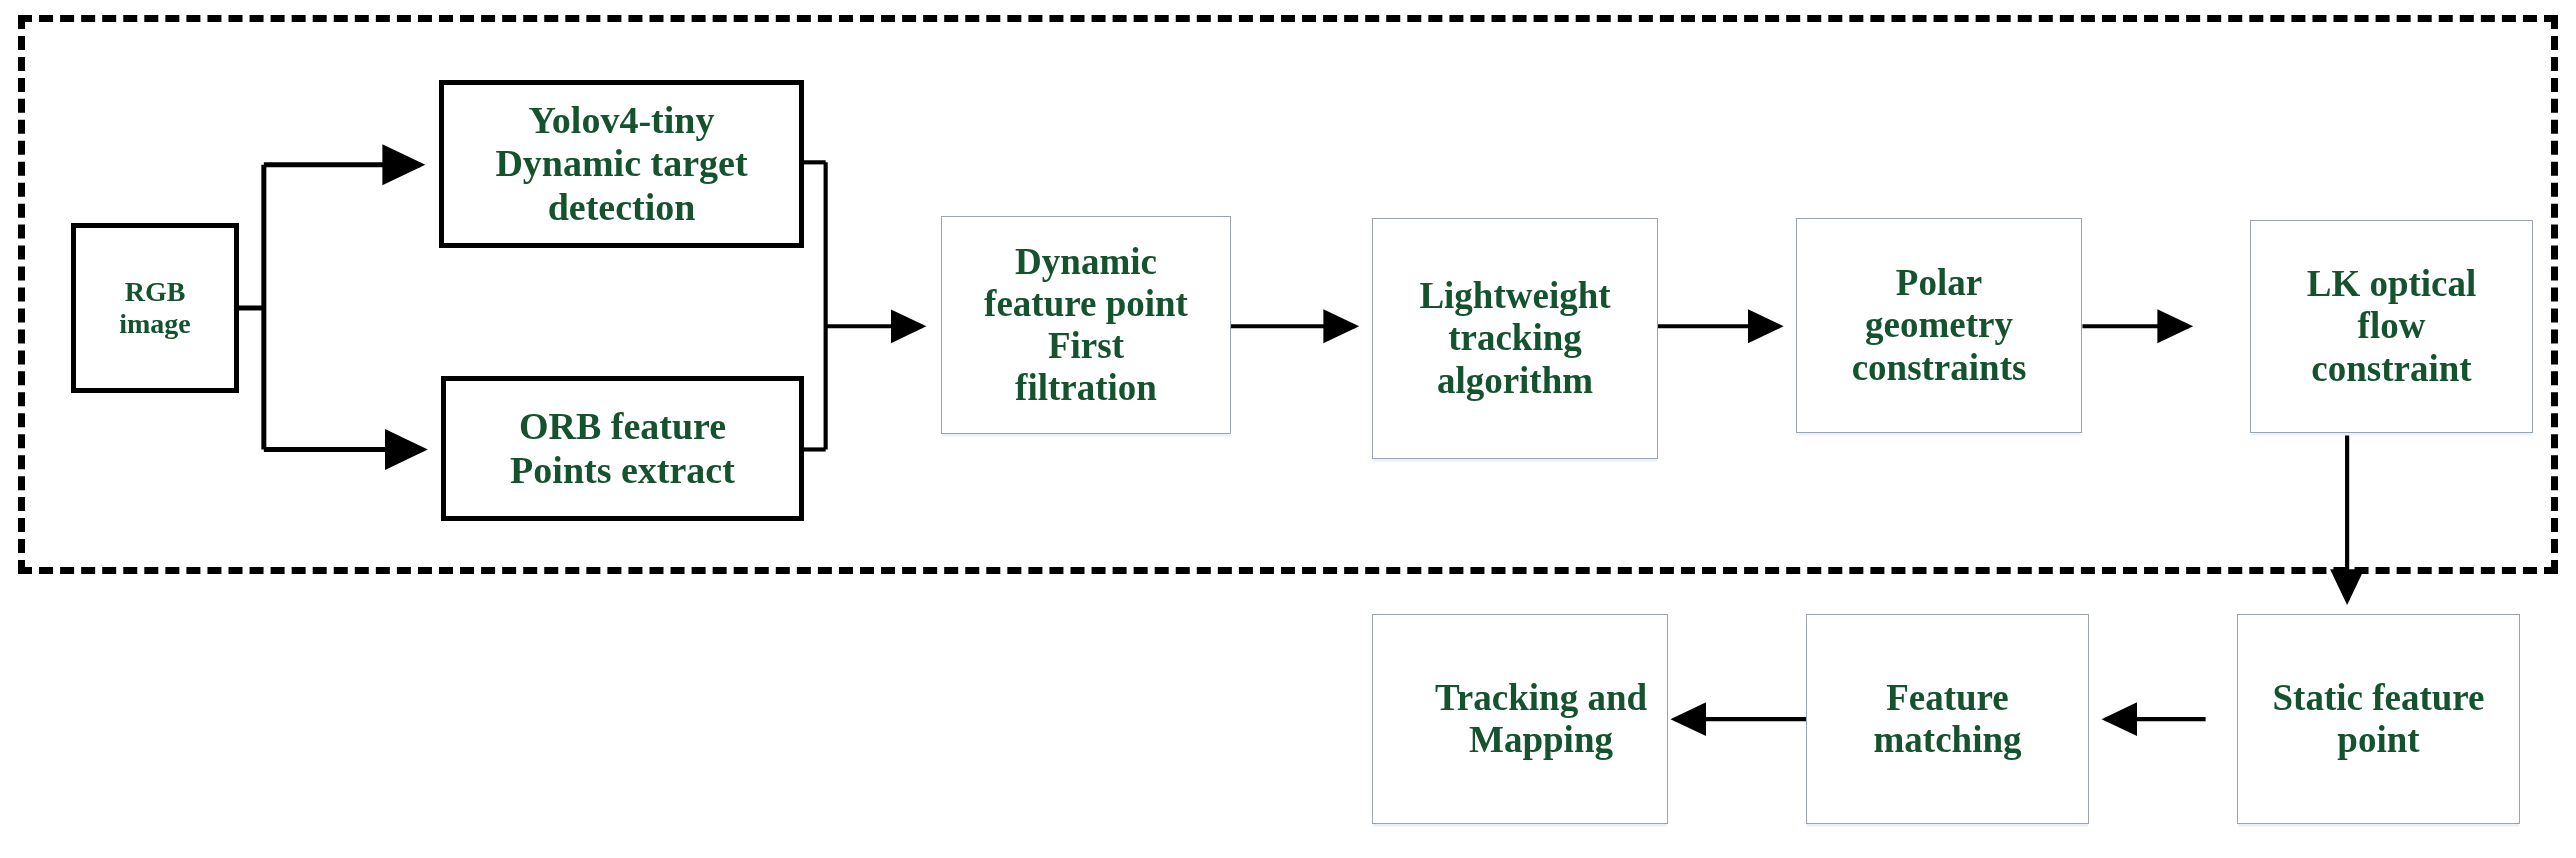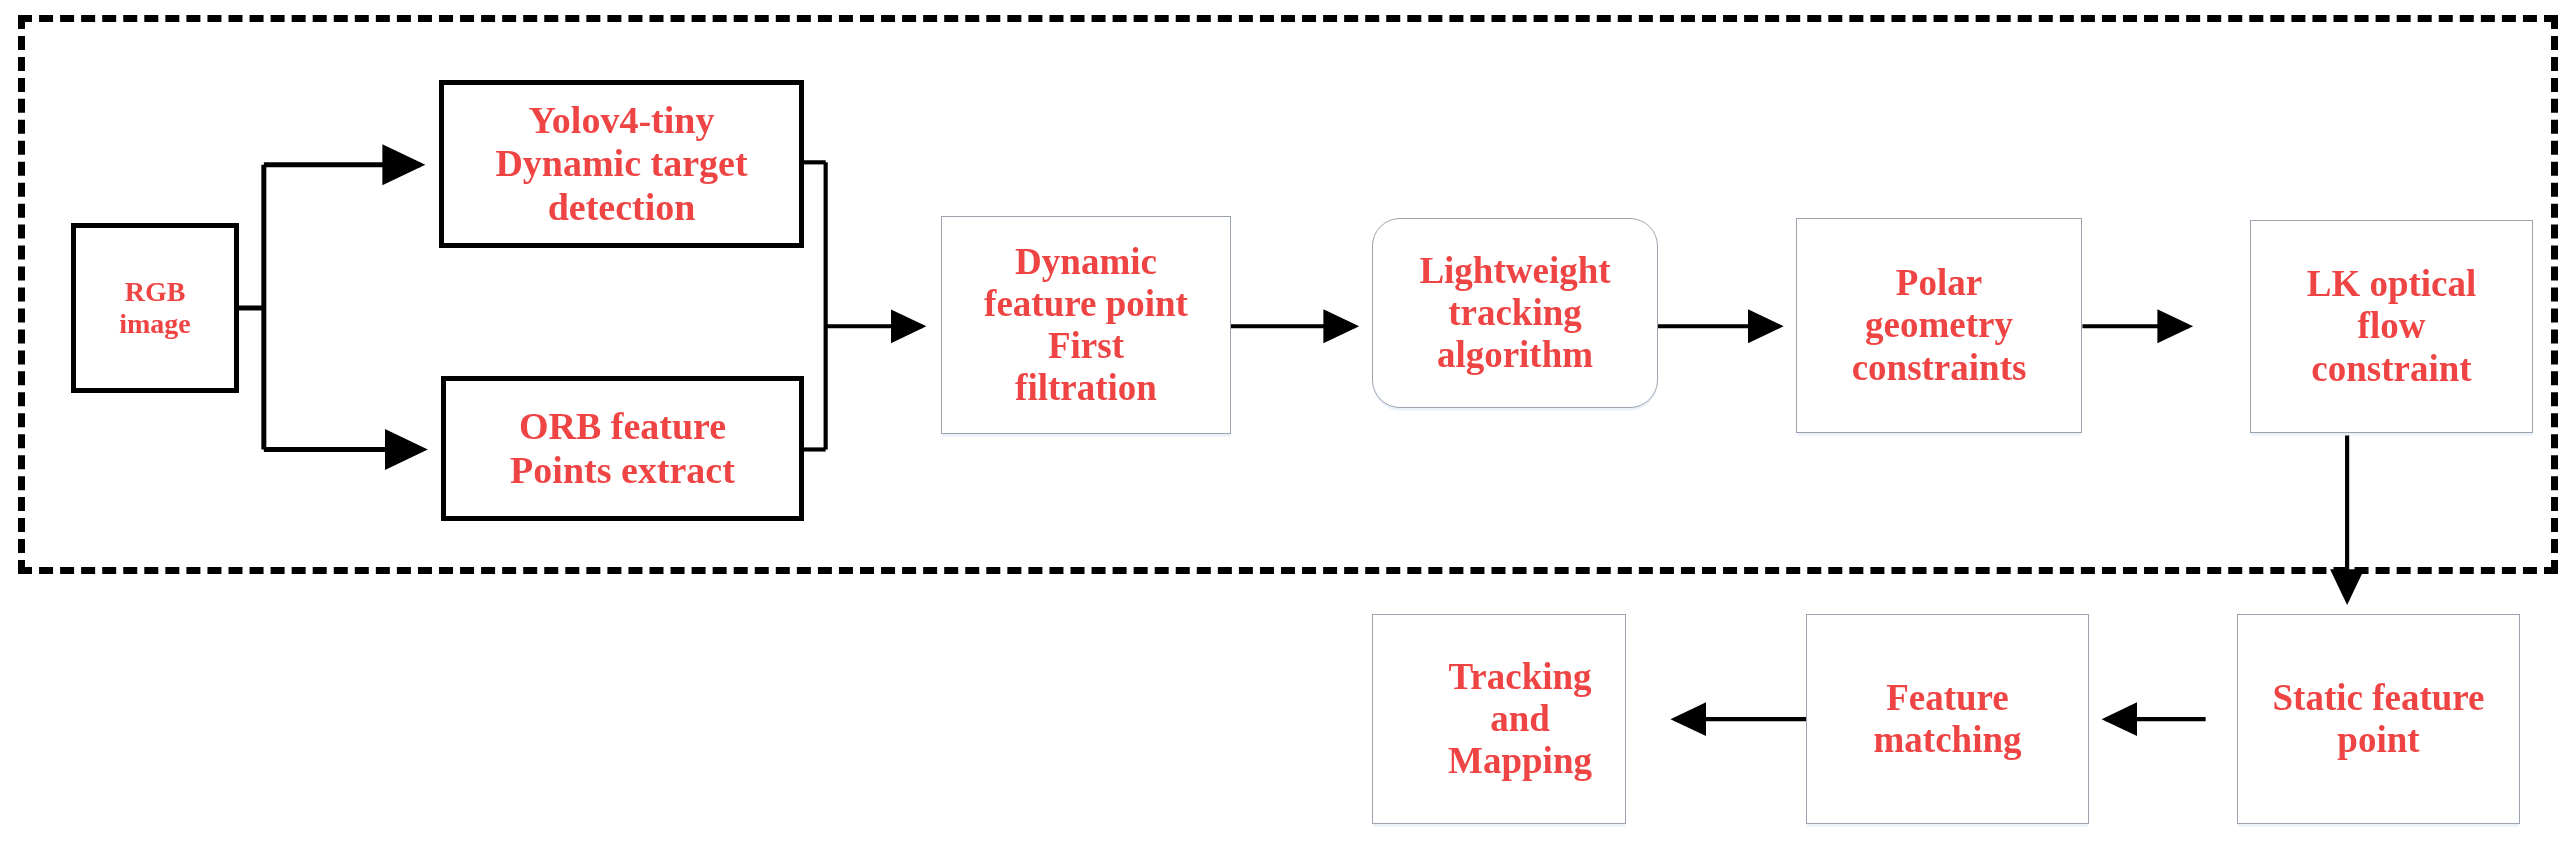--- a/index.html
+++ b/index.html
@@ -23,21 +23,21 @@
     pointer-events: none;
   }
   .node {
     position: absolute;
     box-sizing: border-box;
     display: flex;
     align-items: center;
     justify-content: center;
     text-align: center;
     background: #ffffff;
-    color: #ef4444;
+    color: #14532d;
     font-weight: bold;
     line-height: 1.14;
     white-space: pre-line;
     z-index: 3;
   }
   .node.thick {
     border: 5px solid #000000;
   }
   .node.thin {
     border: 1.7px solid #9aa3ae;
@@ -135,31 +135,31 @@
 image</span></div>
       <div class="node thick" style="left: 439px; top: 80px; width: 365px; height: 168px; font-size: 38px;"><span>Yolov4-tiny
 Dynamic target
 detection</span></div>
       <div class="node thick" style="left: 441px; top: 376px; width: 363px; height: 145px; font-size: 38px;"><span>ORB feature
 Points  extract</span></div>
       <div class="node thin" style="left: 941px; top: 216px; width: 290px; height: 218px; font-size: 37px;"><span>Dynamic
 feature point
 First
 filtration</span></div>
-      <div class="node thin" style="left: 1372px; top: 218px; width: 286px; height: 190px; font-size: 37px; border-radius: 28px;"><span>Lightweight
+      <div class="node thin" style="left: 1372px; top: 218px; width: 286px; height: 241px; font-size: 37px;"><span>Lightweight
 tracking
 algorithm</span></div>
       <div class="node thin" style="left: 1796px; top: 218px; width: 286px; height: 215px; font-size: 37px;"><span>Polar
 geometry
 constraints</span></div>
       <div class="node thin" style="left: 2206px; top: 220px; width: 283px; height: 213px; font-size: 37px; margin-left: 44px;"><span>LK optical
 flow
 constraint</span></div>
       <div class="node thin" style="left: 2206px; top: 614px; width: 283px; height: 210px; font-size: 37px; margin-left: 31px;"><span>Static feature
 point</span></div>
       <div class="node thin" style="left: 1806px; top: 614px; width: 283px; height: 210px; font-size: 37px; text-align: center;"><span>Feature
 matching</span></div>
-      <div class="node thin" style="left: 1372px; top: 614px; width: 254px; height: 210px; font-size: 37px; padding-left: 42px;"><span>Tracking and
+      <div class="node thin" style="left: 1372px; top: 614px; width: 296px; height: 210px; font-size: 37px; padding-left: 42px;"><span>Tracking and
 Mapping</span></div>
     </div>
 
 </div>
 
 
 </body></html>

